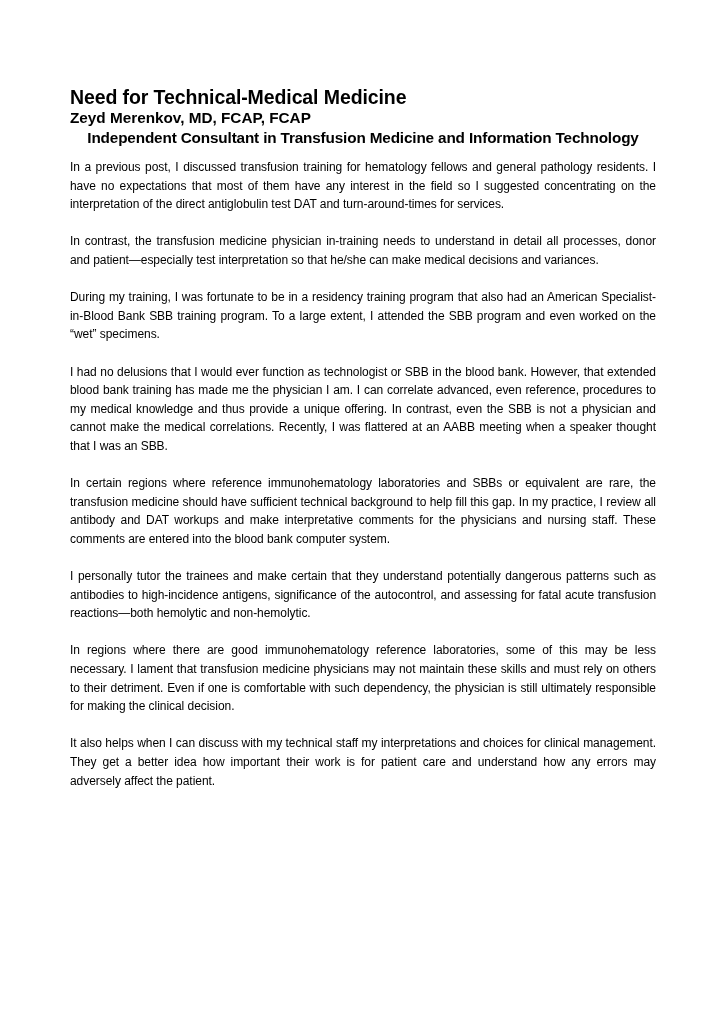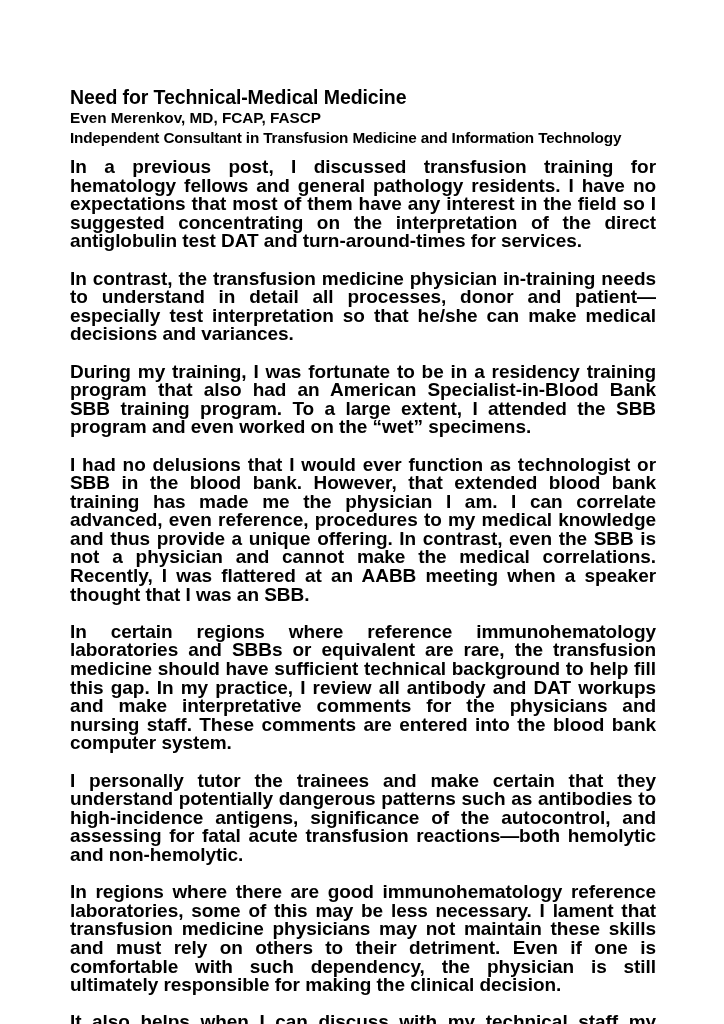--- a/index.html
+++ b/index.html
@@ -30,43 +30,43 @@
     }
     .author, .affiliation {
       font-weight: bold;
       font-size: 15.3px;
       line-height: 20px;
       margin: 0;
     }
     .affiliation {
       white-space: nowrap;
       letter-spacing: -0.15px;
+      text-align: center;
     }
     .body {
       margin-top: 10px;
     }
     .para {
-      font-size: 19px;
+      font-size: 12px;
       line-height: 18.6px;
       text-align: justify;
       margin: 0 0 18.6px 0;
       letter-spacing: -0.05px;
-      font-weight: bold;
     }
   </style>
 </head>
 <body>
 
 <div class="page">
   <div>
     <h1 class="title">
       <br>
       <span>Need for Technical-Medical Medicine</span>
     </h1>
-    <p class="author">Even Merenkov, MD, FCAP, FASCP</p>
+    <p class="author">Zeyd Merenkov, MD, FCAP, FCAP</p>
     <p class="affiliation">Independent Consultant in Transfusion Medicine and Information Technology</p>
   </div>
 
   <div class="body">
     <p class="para">In a previous post, I discussed transfusion training for hematology fellows and general pathology residents.  I have no expectations that most of them have any interest in the field so I suggested concentrating on the interpretation of the direct antiglobulin test DAT and turn-around-times for services.</p>
     <p class="para">In contrast, the transfusion medicine physician in-training needs to understand in detail all processes, donor and patient—especially test interpretation so that he/she can make medical decisions and variances.</p>
     <p class="para">During my training, I was fortunate to be in a residency training program that also had an American Specialist-in-Blood Bank SBB training program.  To a large extent, I attended the SBB program and even worked on the “wet” specimens.</p>
     <p class="para">I had no delusions that I would ever function as technologist or SBB in the blood bank. However, that extended blood bank training has made me the physician I am.  I can correlate advanced, even reference, procedures to my medical knowledge and thus provide a unique offering.  In contrast, even the SBB is not a physician and cannot make the medical correlations.  Recently, I was flattered at an AABB meeting when a speaker thought that I was an SBB.</p>
     <p class="para">In certain regions where reference immunohematology laboratories and SBBs or equivalent are rare, the transfusion medicine should have sufficient technical background to help fill this gap.  In my practice, I review all antibody and DAT workups and make interpretative comments for the physicians and nursing staff.  These comments are entered into the blood bank computer system.</p>
     <p class="para">I personally tutor the trainees and make certain that they understand potentially dangerous patterns such as antibodies to high-incidence antigens, significance of the autocontrol, and assessing for fatal acute transfusion reactions—both hemolytic and non-hemolytic.</p>

